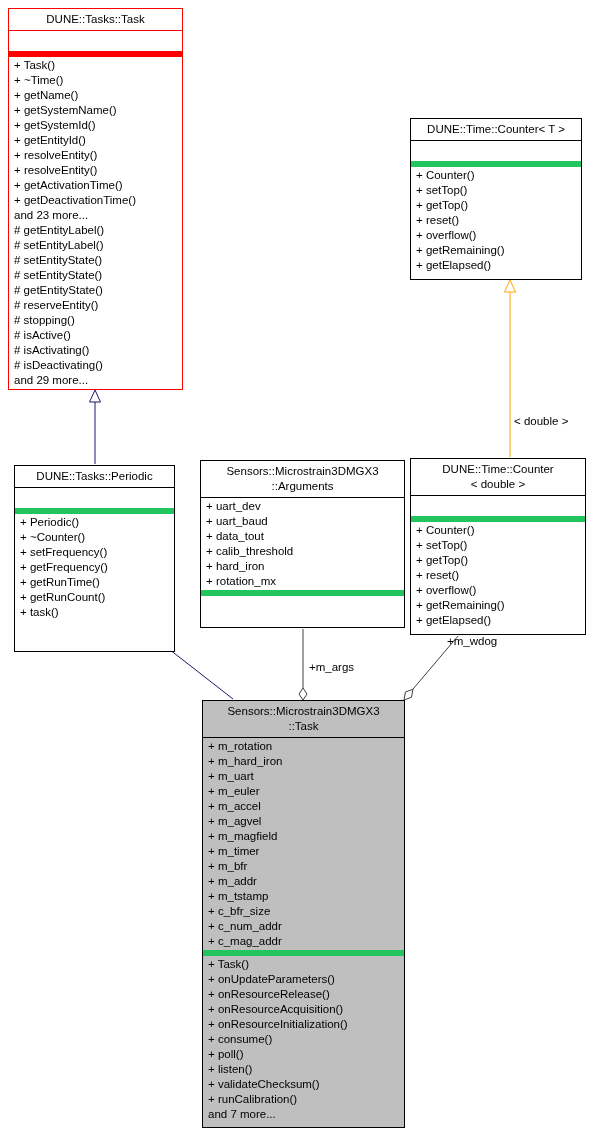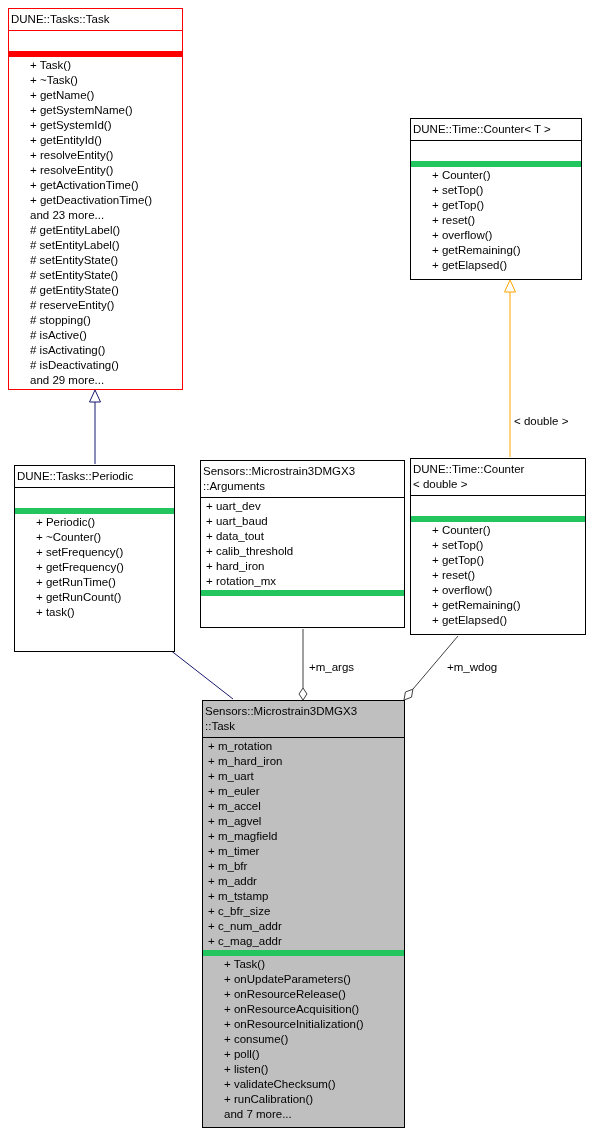--- a/index.html
+++ b/index.html
@@ -26,33 +26,33 @@
     border: 1px solid #000000;
     display: flex;
     flex-direction: column;
     overflow: hidden;
   }
   .uml-box.truncated { border-color: #ff0000; }
   .uml-box.truncated .title,
   .uml-box.truncated .compartment { border-color: #ff0000; }
   .uml-box.current { background: #bfbfbf; }
   .title {
-    text-align: left;
+    text-align: center;
     padding: 3px 2px;
     line-height: 15px;
     border-bottom: 1px solid #000000;
     white-space: nowrap;
   }
   .title .tline { display: block; }
   .compartment {
     padding: 1px 3px;
     border-bottom: 6px solid #22c55e;
     overflow: hidden;
   }
-  .compartment:last-child { border-bottom: none; margin-left: 16px; }
+  .compartment:last-child { border-bottom: none; }
   .compartment.grow { flex: 1; }
   .compartment.empty { height: 26px; flex: none; }
   .member {
     line-height: 15px;
     white-space: nowrap;
     padding-left: 2px;
   }
   .edge-label {
     position: absolute;
     line-height: 14px;
@@ -90,21 +90,21 @@
       <line x1="458" y1="636" x2="412.9" y2="689.2" stroke-width="1" stroke="#404040"></line>
       <polygon points="404,700 405.4,692 412.9,689.2 411.5,697.2" fill="#ffffff" stroke-width="1" stroke="#404040"></polygon>
     </g>
   </svg>
 
   <div class="uml-box truncated" style="left:8px; top:8px; width:175px; height:382px;">
     <div class="title">DUNE::Tasks::Task</div>
     <div class="compartment empty"></div>
     <div class="compartment grow">
         <div class="member">+ Task()</div>
-        <div class="member">+ ~Task()</div>
+        <div class="member">+ ~Time()</div>
         <div class="member">+ getName()</div>
         <div class="member">+ getSystemName()</div>
         <div class="member">+ getSystemId()</div>
         <div class="member">+ getEntityId()</div>
         <div class="member">+ resolveEntity()</div>
         <div class="member">+ resolveEntity()</div>
         <div class="member">+ getActivationTime()</div>
         <div class="member">+ getDeactivationTime()</div>
         <div class="member">and 23 more...</div>
         <div class="member"># getEntityLabel()</div>
@@ -213,15 +213,15 @@
         <div class="member">+ poll()</div>
         <div class="member">+ listen()</div>
         <div class="member">+ validateChecksum()</div>
         <div class="member">+ runCalibration()</div>
         <div class="member">and 7 more...</div>
       </div>
   </div>
 
   <div class="edge-label" style="left:514px; top:414px;">&lt; double &gt;</div>
   <div class="edge-label" style="left:309px; top:660px;">+m_args</div>
-  <div class="edge-label" style="left:447px; top:660px;">+m_wdog</div>
+  <div class="edge-label" style="left:447px; top:634px;">+m_wdog</div>
 
 </div>
 
 </body></html>

